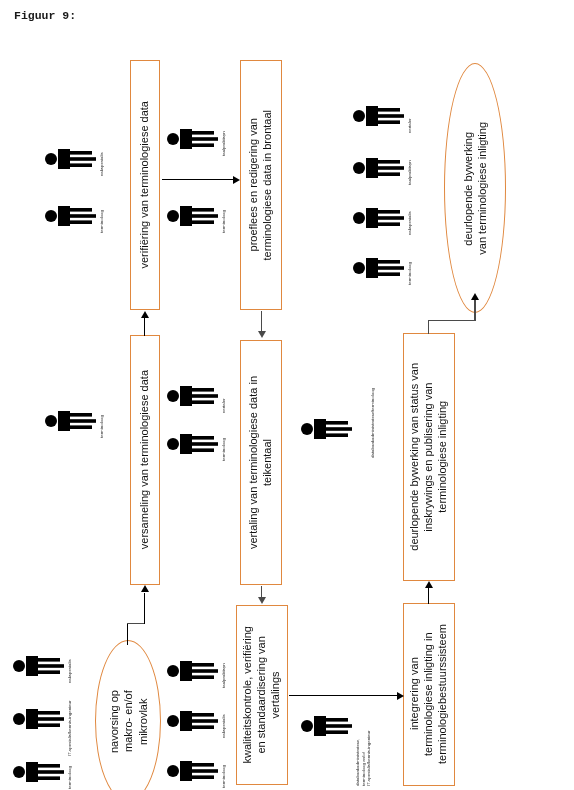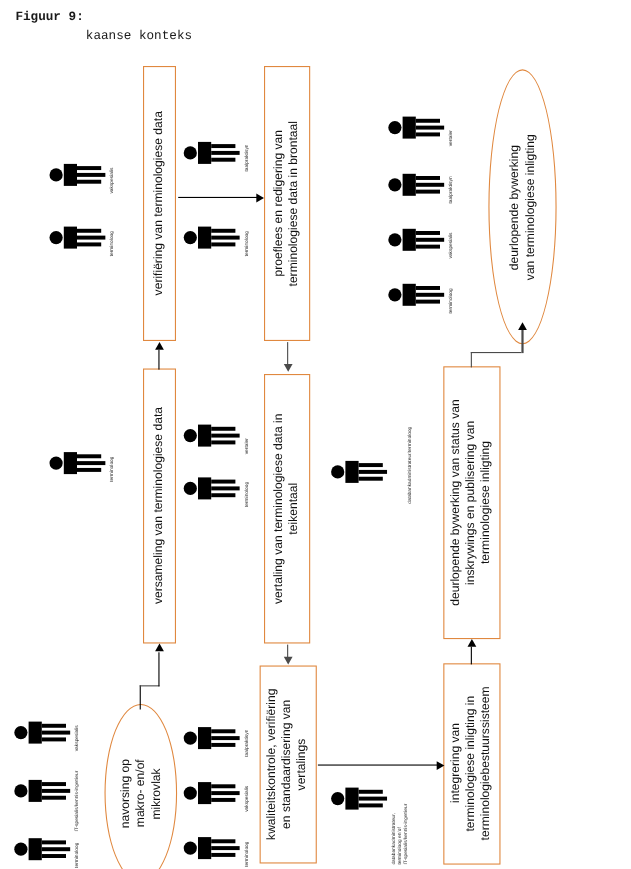--- a/index.html
+++ b/index.html
@@ -81,21 +81,20 @@
   .arrow.down{border-left:4px solid transparent;border-right:4px solid transparent;border-top:7px solid #4a4a4a;}
   .arrow.right{border-top:4px solid transparent;border-bottom:4px solid transparent;border-left:7px solid #000;}
 </style>
 </head>
 <body>
 
 <div id="caption">
   <div class="cap-row">
     <span class="lbl">Figuur 9:</span>
   </div>
-  <div class="cap-cont">kaanse konteks</div>
 </div>
 
 <div id="diagram">
 
   <div class="pbox" style="left:130px;top:10px;width:30px;height:250px;">
     <span class="vtext">verifiëring van terminologiese data</span>
   </div>
 
   <div class="pbox" style="left:240px;top:10px;width:42px;height:250px;">
     <span class="vtext">proeflees en redigering van

